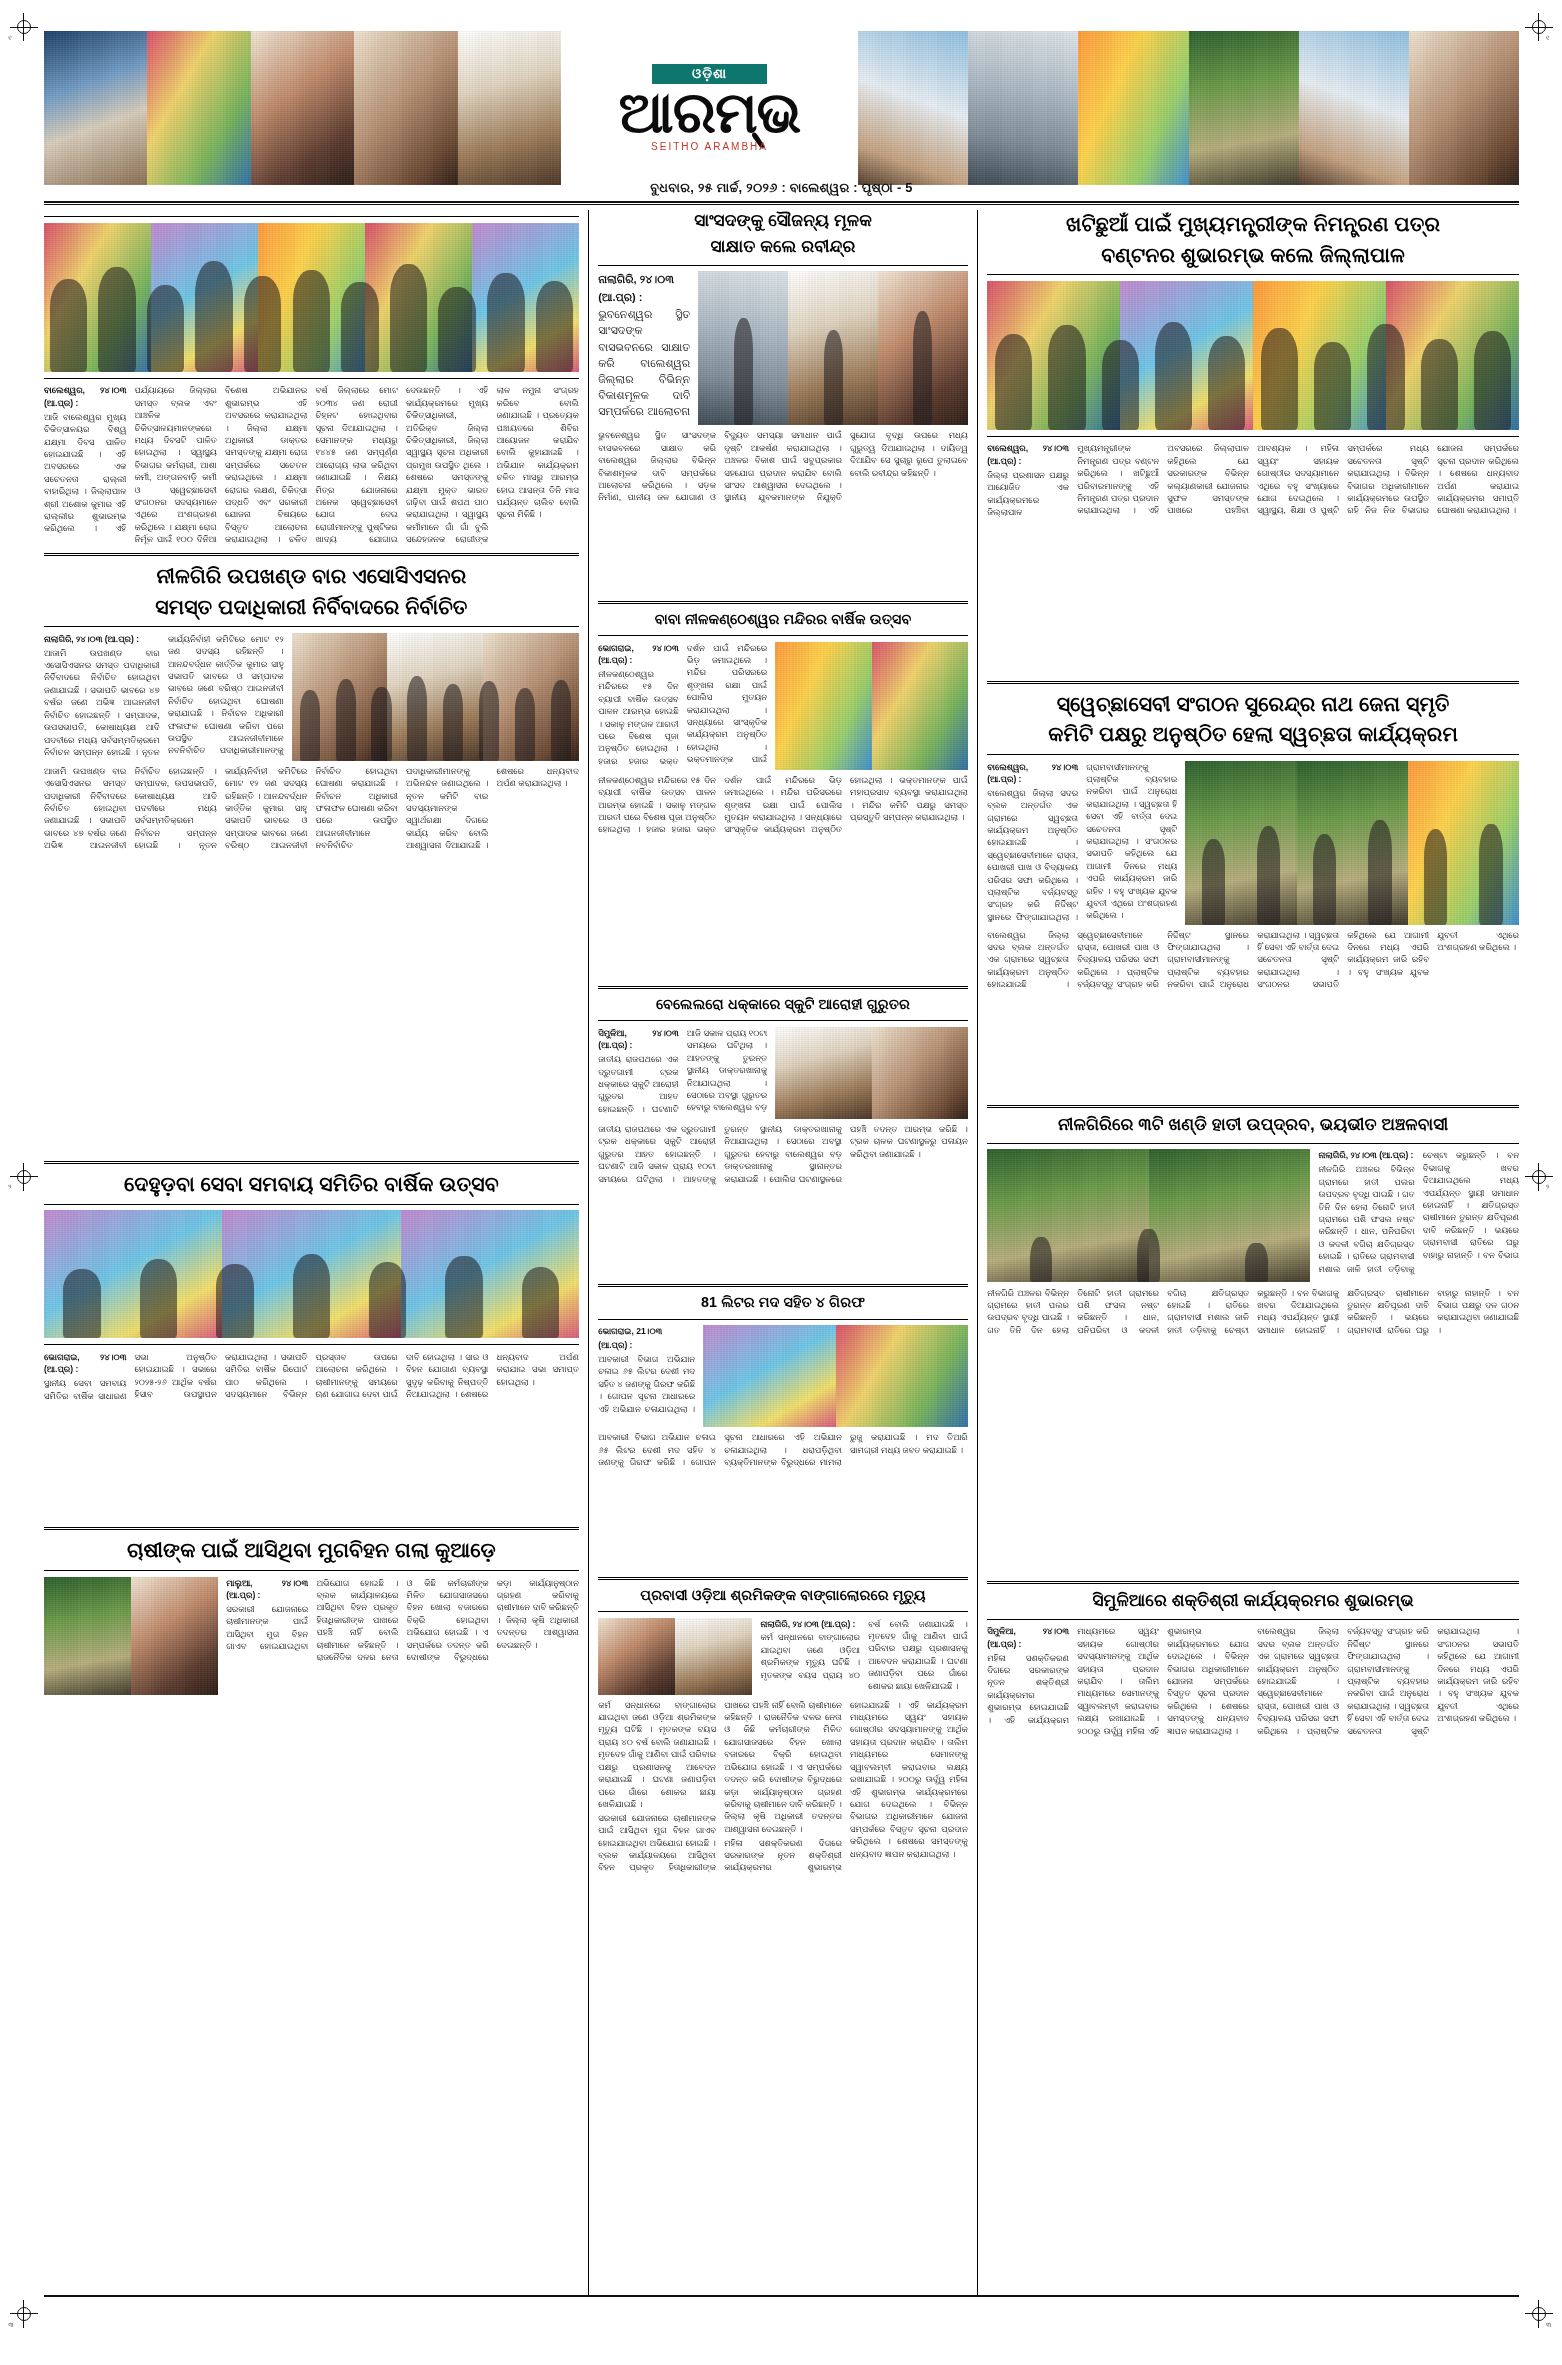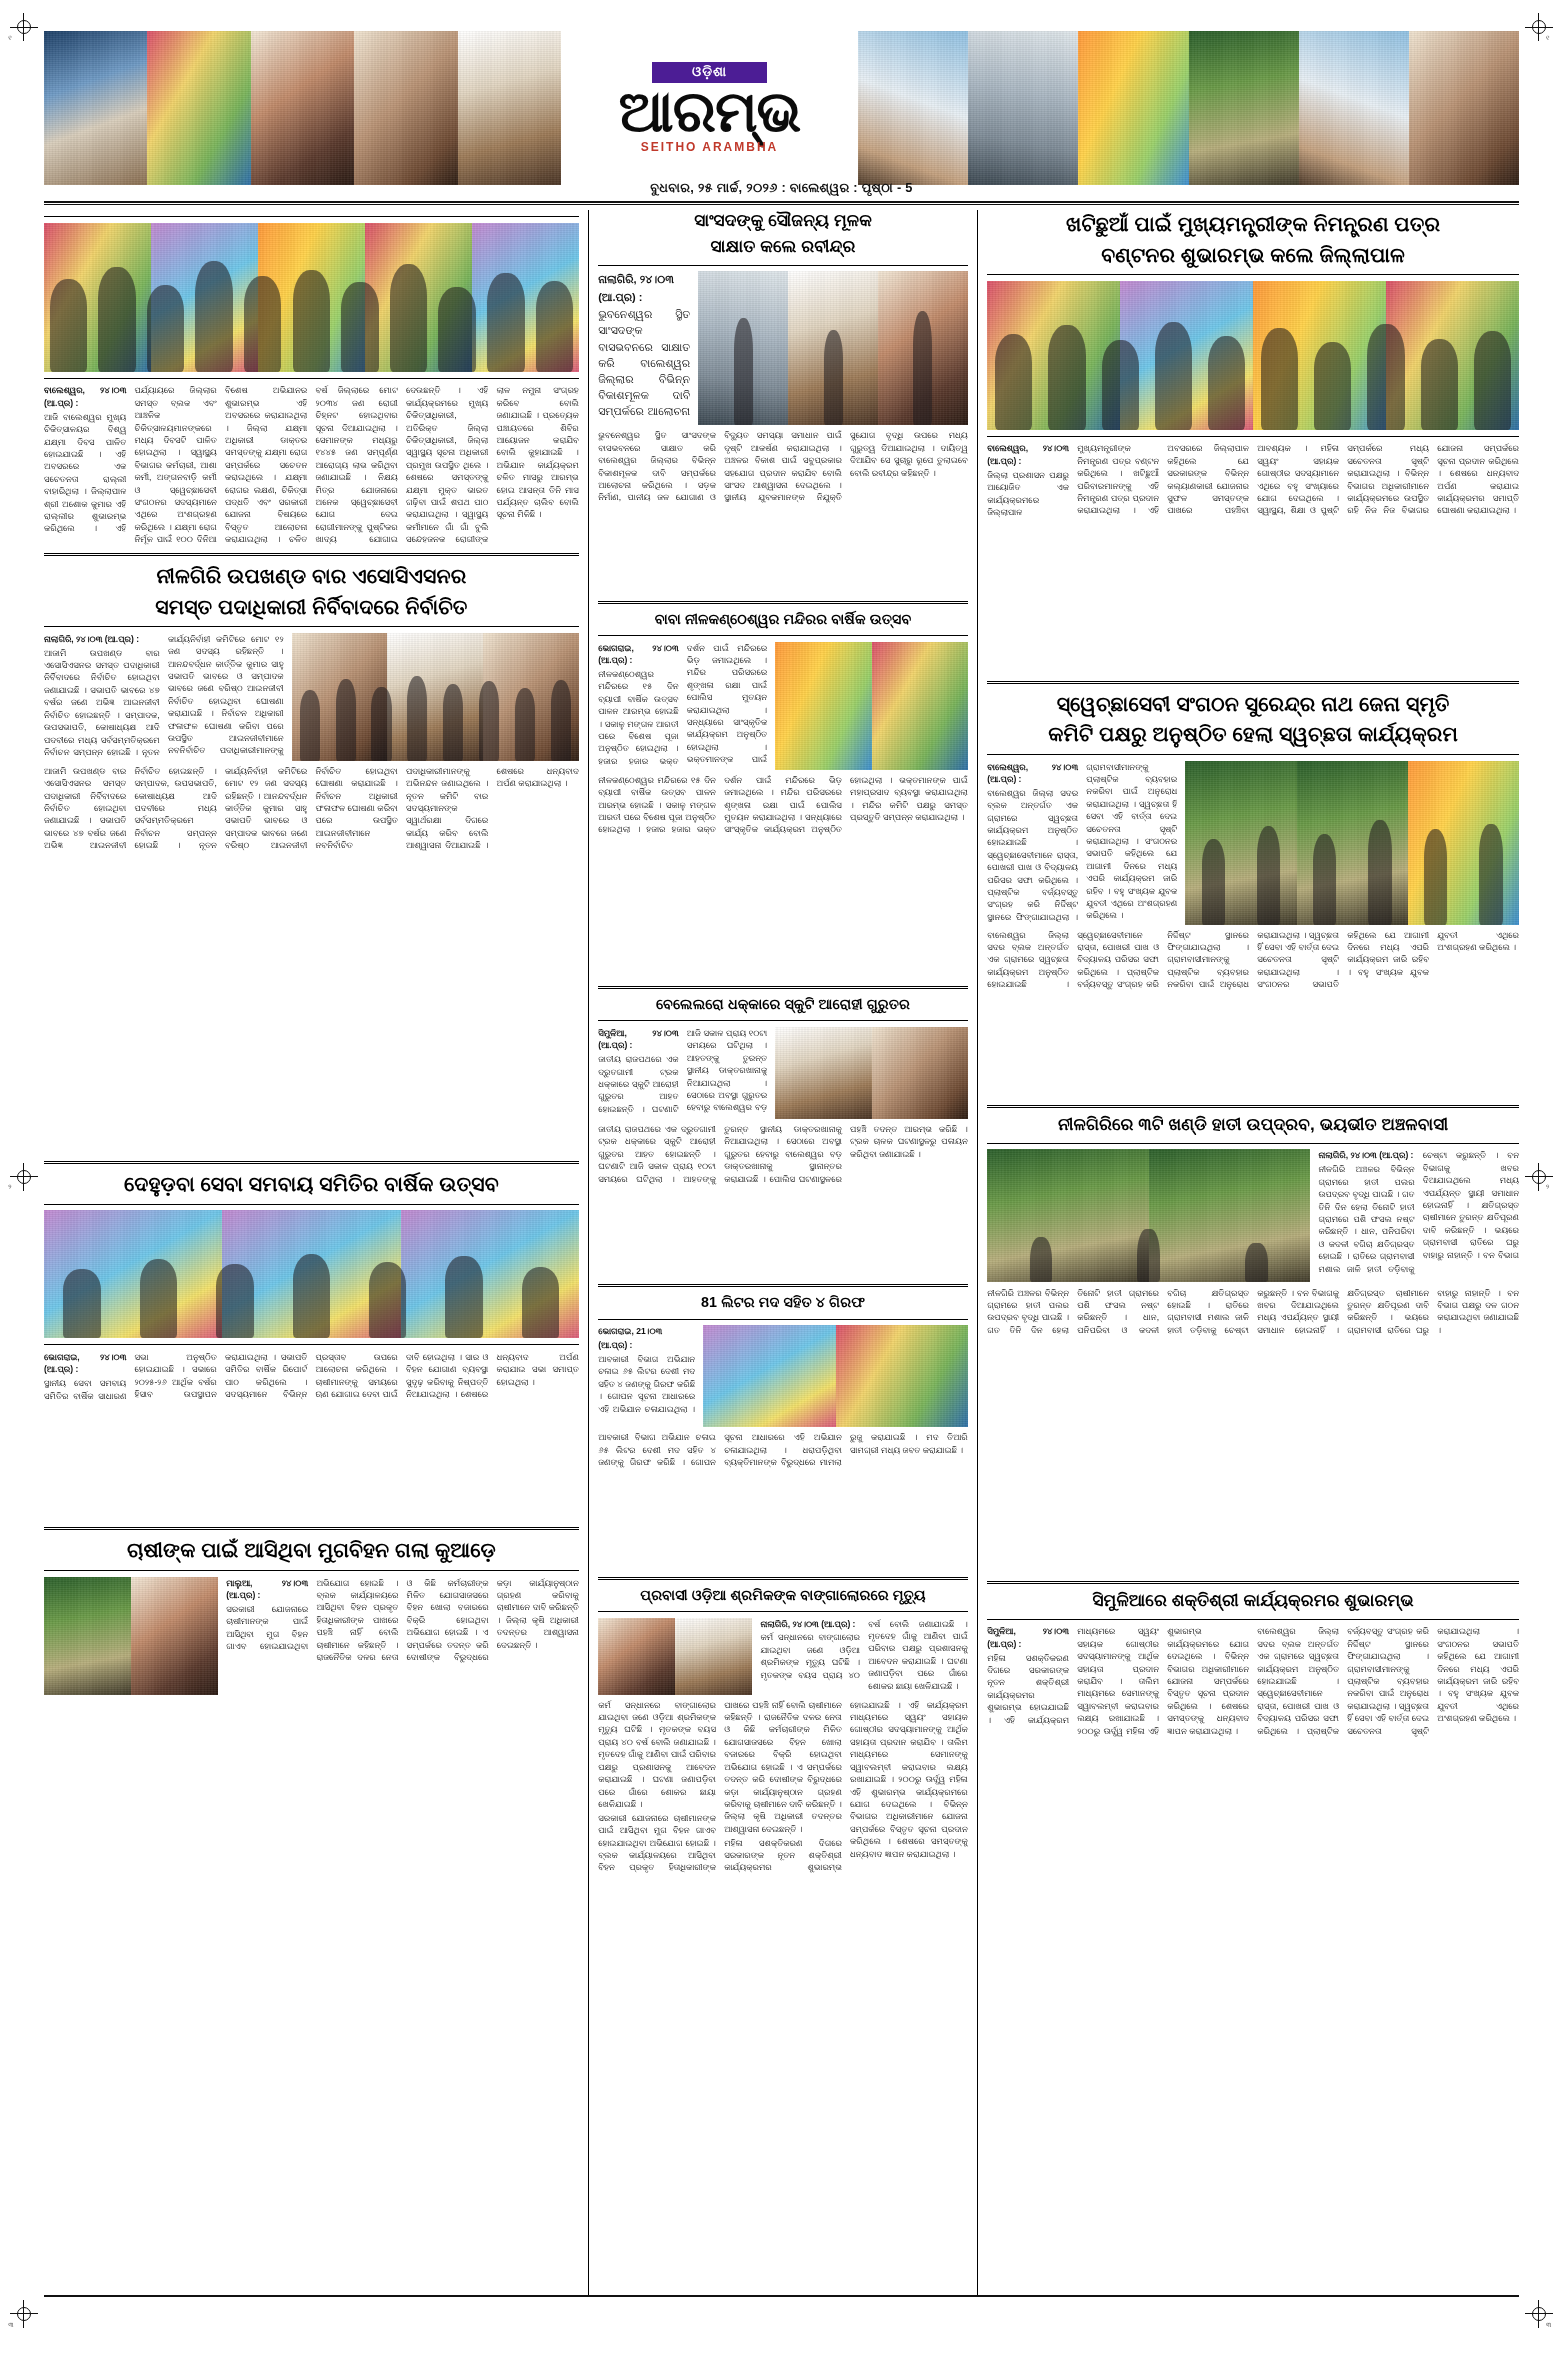--- a/index.html
+++ b/index.html
@@ -50,30 +50,30 @@
   .mast-strip {
     flex: 0 0 auto; height: 154px; overflow: hidden; position: relative;
   }
   .mast-left  { width: 517px; }
   .mast-right { width: 661px; }
   .mast-logo {
     flex: 1 1 auto; display:flex; flex-direction:column;
     align-items:center; justify-content:center; background:#fff;
   }
   .mast-kicker {
-    background:#4c1d95; color:#fff; font-size:13.3px; font-weight:700;
+    background:#0f766e; color:#fff; font-size:13.3px; font-weight:700;
     letter-spacing:1px; padding:2px 40px; margin-bottom:1px; line-height:1.25;
     white-space:nowrap;
   }
   .mast-title {
     font-size:57px; font-weight:700; line-height:0.95; color:#0b0b0b;
     letter-spacing:-1px; white-space:nowrap;
   }
   .mast-sub {
-    color:#c0392b; font-size:12px; font-weight:700; letter-spacing:2px;
+    color:#c0392b; font-size:10px; font-weight:400; letter-spacing:2px;
     margin-top:2px;
   }
 
   
   .collage { position:absolute; inset:0; display:flex; }
   .col-cell { flex:1 1 0; height:100%; }
 
   .dateline {
     position:absolute; left:44px; top:180px; width:1475px;
     text-align:center; font-size:12.8px; font-weight:700; color:#111;

